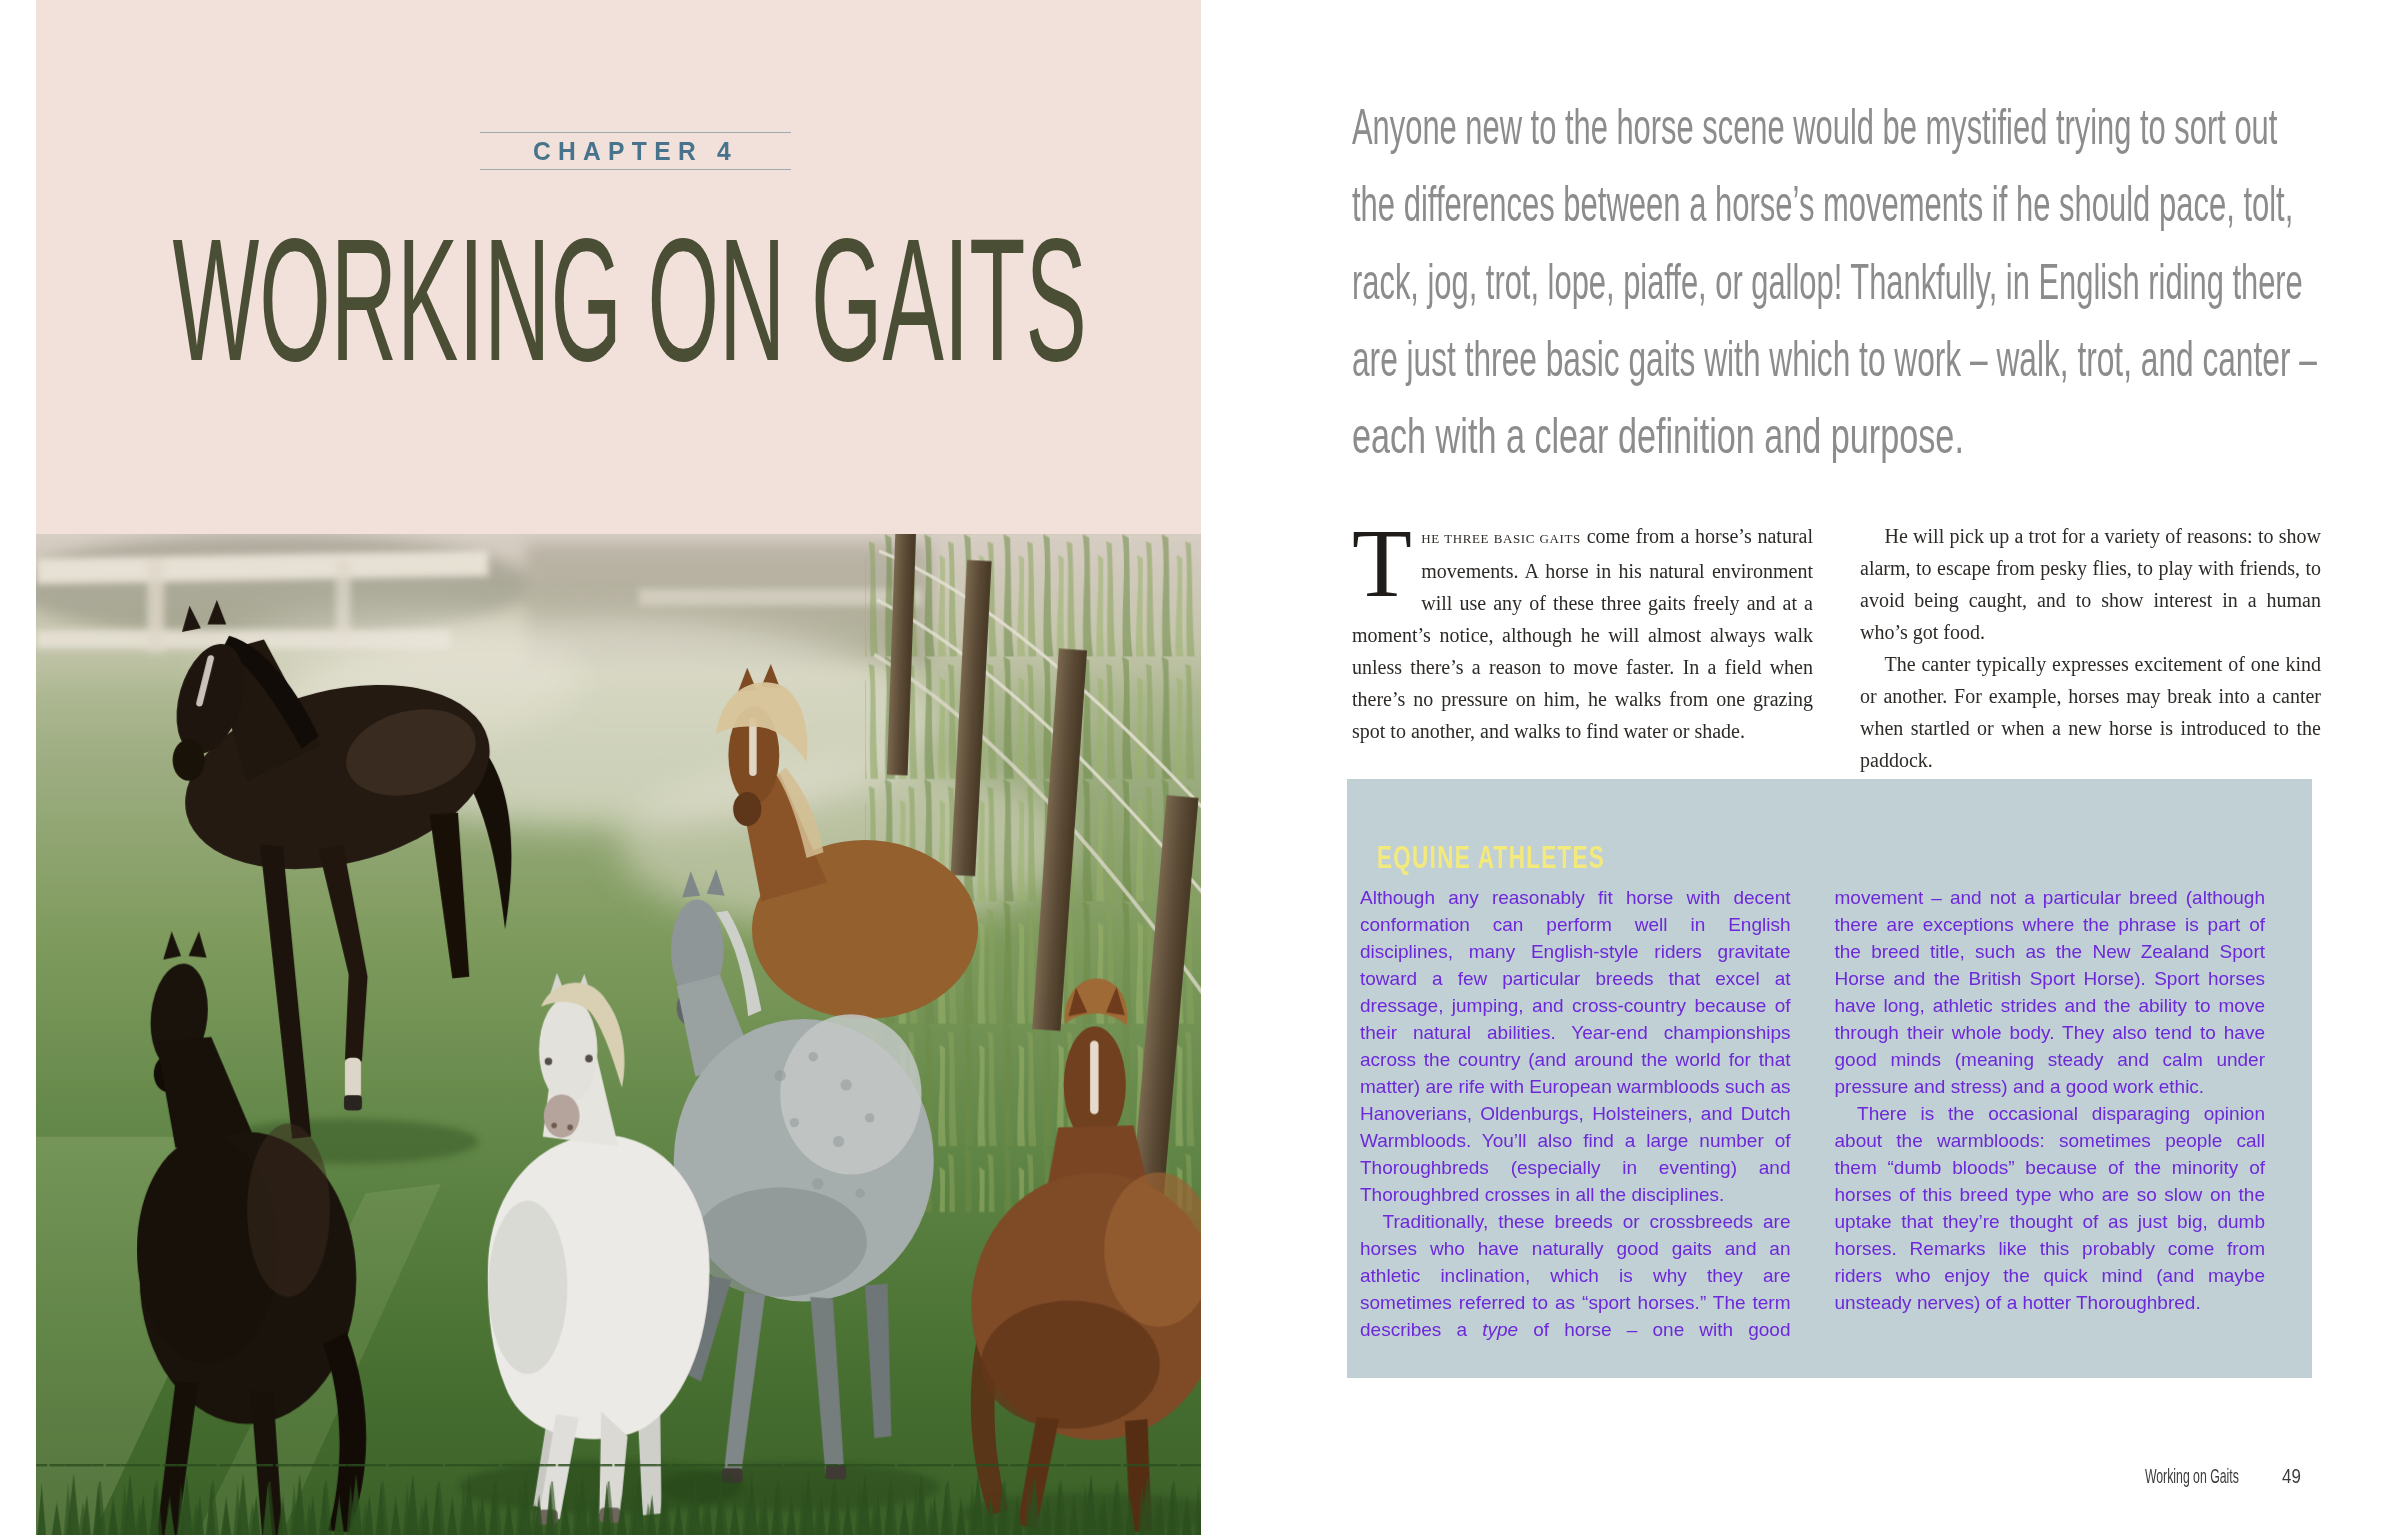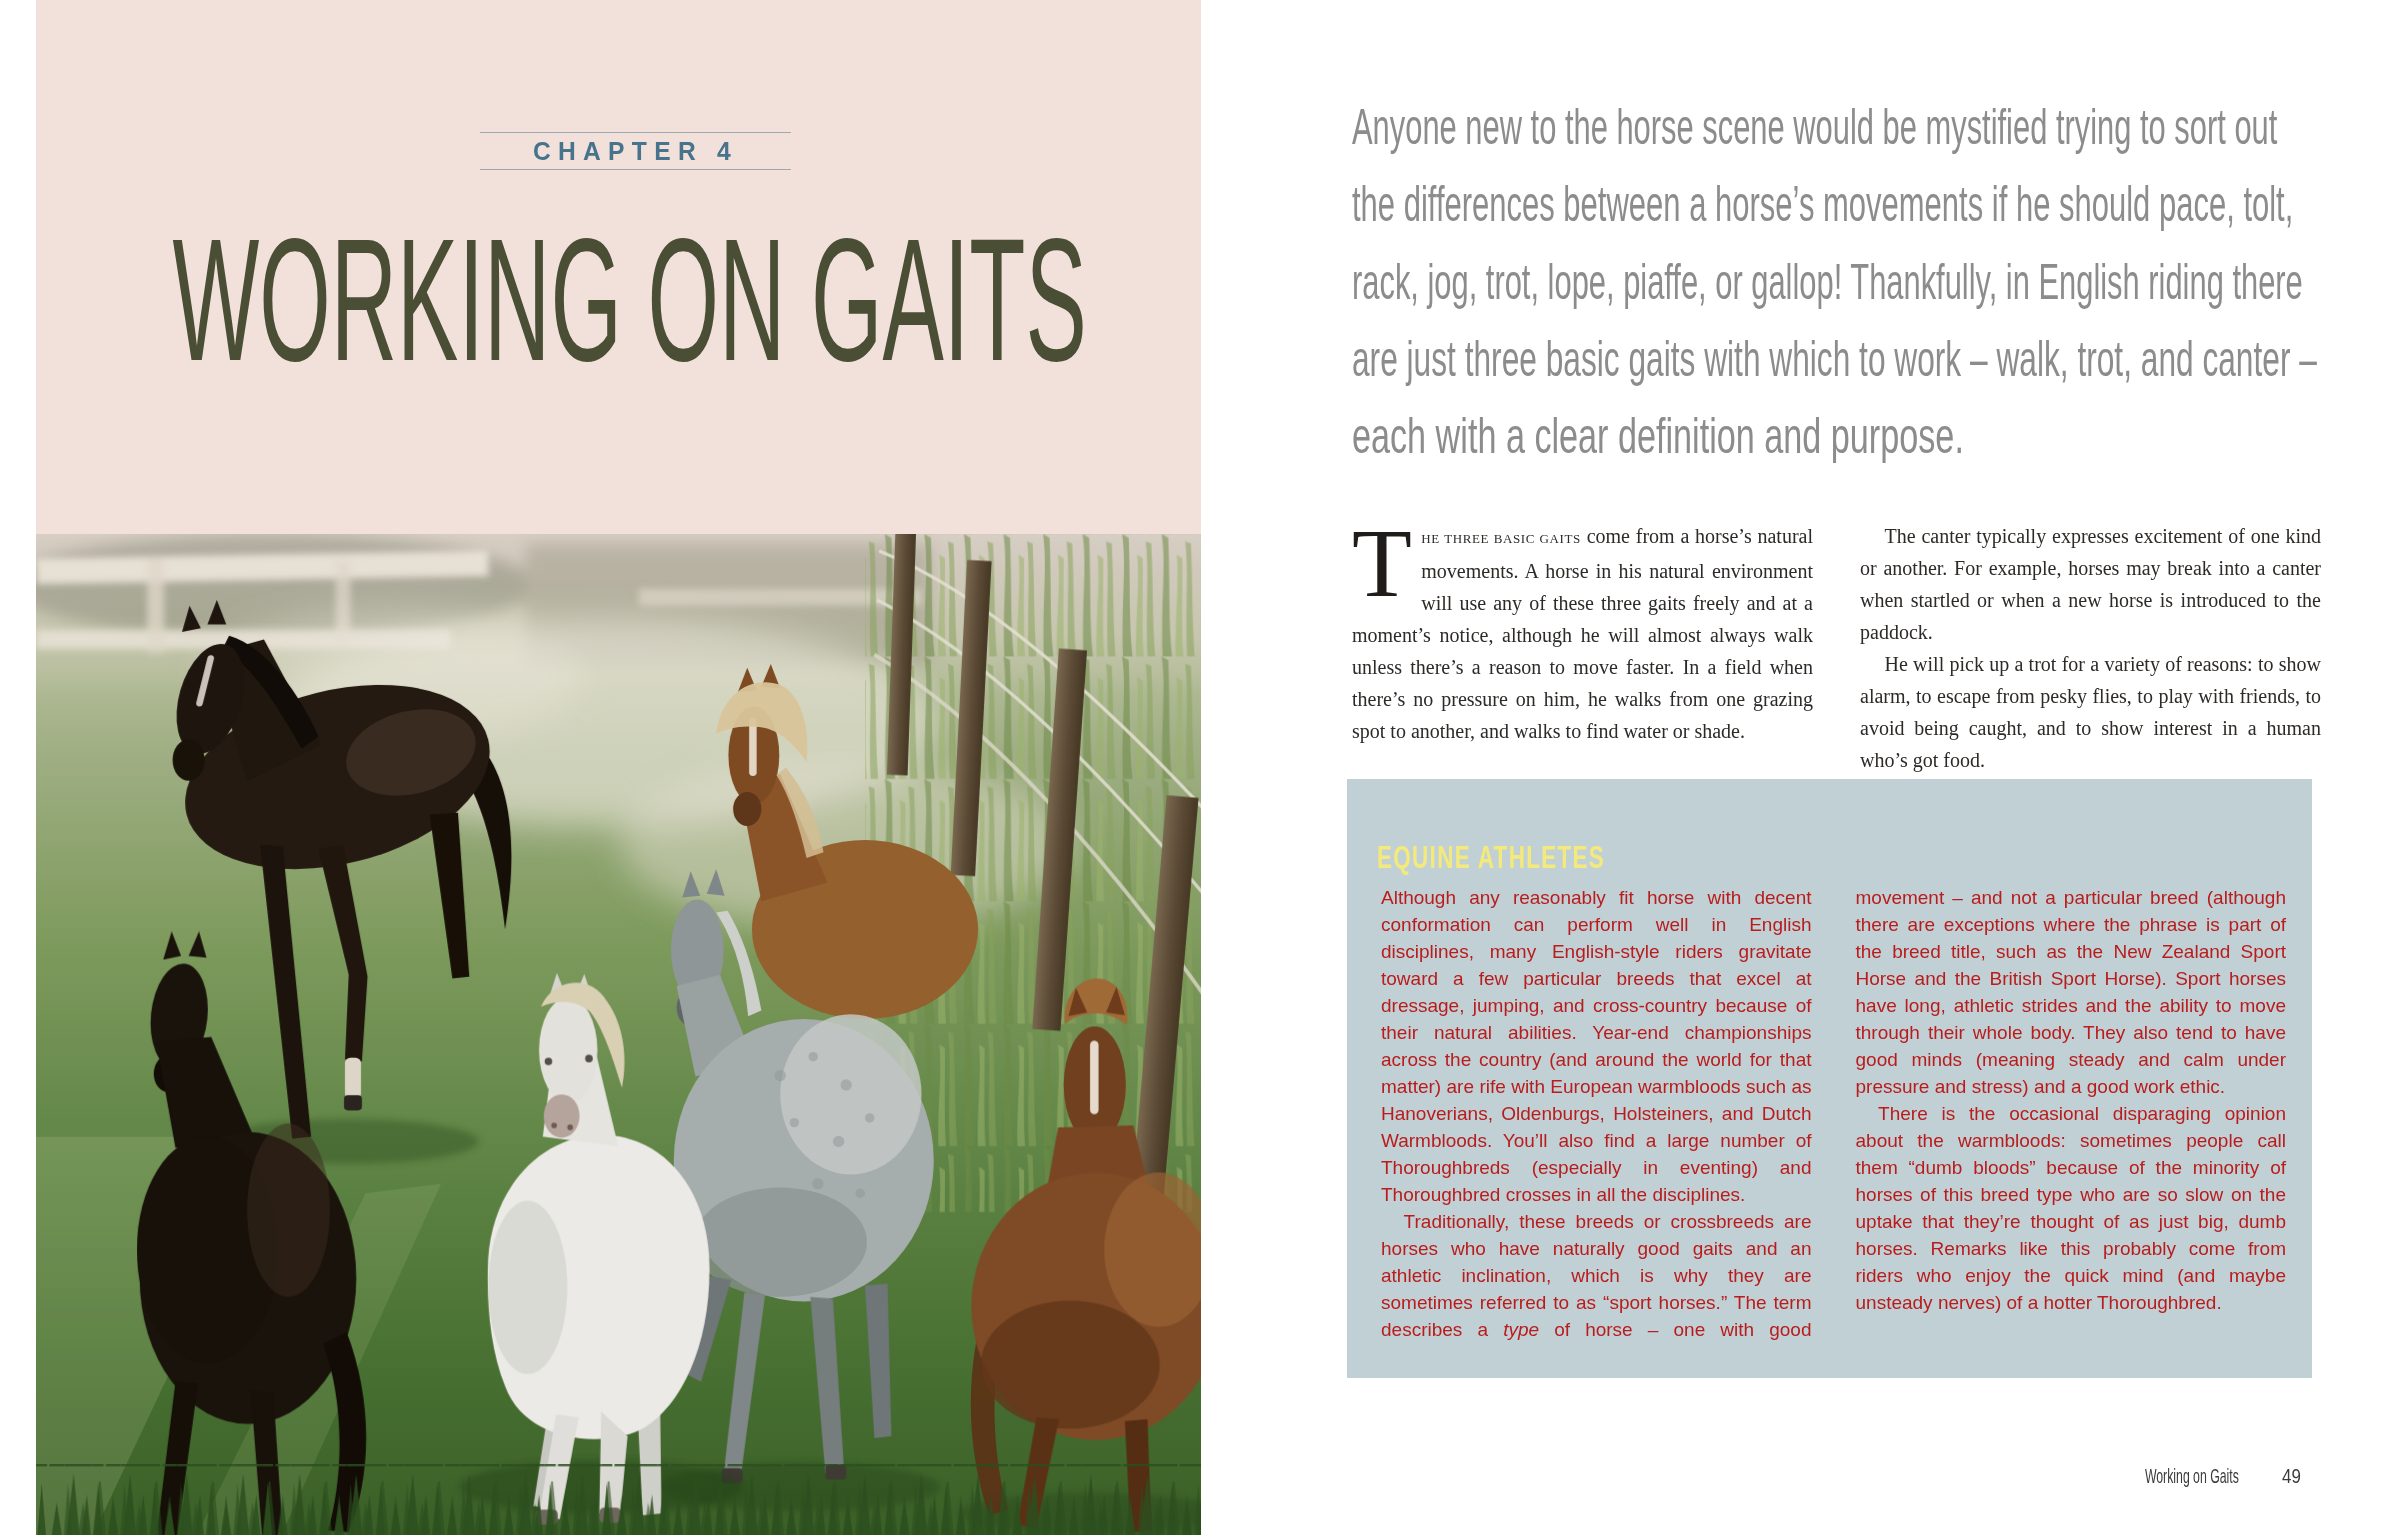--- a/index.html
+++ b/index.html
@@ -28,24 +28,24 @@
        color:#2d2a27;text-align:justify;}
   .col p{margin:0;}
   .col p.indent{text-indent:24.5px;}
   .dropcap{float:left;font-family:"Liberation Serif",serif;font-size:98px;line-height:83px;
        height:92px;color:#1f1c19;margin:1.9px 9.4px 0 0;}
   .smallcaps{font-size:13px;letter-spacing:0.6px;}
   .bluebox{position:absolute;left:146px;top:779px;width:965px;height:599px;background:#c1d0d5;text-decoration:underline;}
   .boxhead-svg{position:absolute;left:30px;top:60px;width:264px;height:38px;}
   .boxhead-svg text{font-family:"Liberation Sans",sans-serif;font-weight:bold;
       font-size:34px;fill:#f4ea7b;letter-spacing:2px;}
-  .boxbody{position:absolute;left:34px;top:105px;width:905px;height:471px;
+  .boxbody{position:absolute;left:13px;top:105px;width:905px;height:471px;
       column-count:2;column-gap:44px;column-fill:auto;
       font-family:"Liberation Sans",sans-serif;font-size:19px;line-height:27px;
-      color:#b91c1c;text-align:justify;hyphens:auto;-webkit-hyphens:auto;}
+      color:#6d28d9;text-align:justify;hyphens:auto;-webkit-hyphens:auto;}
   .boxbody p{margin:0;}
   .boxbody p.indent{text-indent:22.6px;}
   .it{font-style:italic;}
   .footer-svg{position:absolute;left:942px;top:1458px;width:188px;height:34px;}
   .footer-svg text{font-family:"Liberation Sans",sans-serif;font-size:22px;fill:#3b3b3b;}
 </style>
 </head>
 <body>
 
 <div class="page" id="left-page">
@@ -256,22 +256,22 @@
     <text x="0" y="222" textLength="1010" lengthAdjust="spacingAndGlyphs">rack, jog, trot, lope, piaffe, or gallop! Thankfully, in English riding there</text>
     <text x="0" y="304" textLength="1025" lengthAdjust="spacingAndGlyphs">are just three basic gaits with which to work – walk, trot, and canter –</text>
     <text x="0" y="386" textLength="650" lengthAdjust="spacingAndGlyphs">each with a clear definition and purpose.</text>
   </svg>
 
   <div class="cols">
     <div class="col">
       <p><span class="dropcap">T</span><span class="smallcaps">HE THREE BASIC GAITS</span><span> come from a horse’s natural movements. A horse in his natural environment will use any of these three gaits freely and at a moment’s notice, although he will almost always walk unless there’s a reason to move faster. In a field when there’s no pressure on him, he walks from one grazing spot to another, and walks to find water or shade.</span></p>
     </div>
     <div class="col">
+      <p class="indent">He will pick up a trot for a variety of reasons: to show alarm, to escape from pesky flies, to play with friends, to avoid being caught, and to show interest in a human who’s got food.</p>
       <p class="indent">The canter typically expresses excitement of one kind or another. For example, horses may break into a canter when startled or when a new horse is introduced to the paddock.</p>
-      <p class="indent">He will pick up a trot for a variety of reasons: to show alarm, to escape from pesky flies, to play with friends, to avoid being caught, and to show interest in a human who’s got food.</p>
     </div>
   </div>
 
   <div class="bluebox">
     <svg class="boxhead-svg" viewBox="0 0 280 40">
       <text x="0" y="31" textLength="242" lengthAdjust="spacingAndGlyphs">EQUINE ATHLETES</text>
     </svg>
     <div class="boxbody">
       <p>Although any reasonably fit horse with decent conformation can perform well in English disciplines, many English-style riders gravitate toward a few particular breeds that excel at dressage, jumping, and cross-country because of their natural abilities. Year-end championships across the country (and around the world for that matter) are rife with European warmbloods such as Hanoverians, Oldenburgs, Holsteiners, and Dutch Warmbloods. You’ll also find a large number of Thoroughbreds (especially in eventing) and Thoroughbred crosses in all the disciplines.</p>
       <p class="indent"><span>Traditionally, these breeds or crossbreeds are horses who have naturally good gaits and an athletic inclination, which is why they are sometimes referred to as “sport horses.” The term describes a </span><span class="it">type</span><span> of horse – one with good movement – and not a particular breed (although there are exceptions where the phrase is part of the breed title, such as the New Zealand Sport Horse and the British Sport Horse). Sport horses have long, athletic strides and the ability to move through their whole body. They also tend to have good minds (meaning steady and calm under pressure and stress) and a good work ethic.</span></p>

